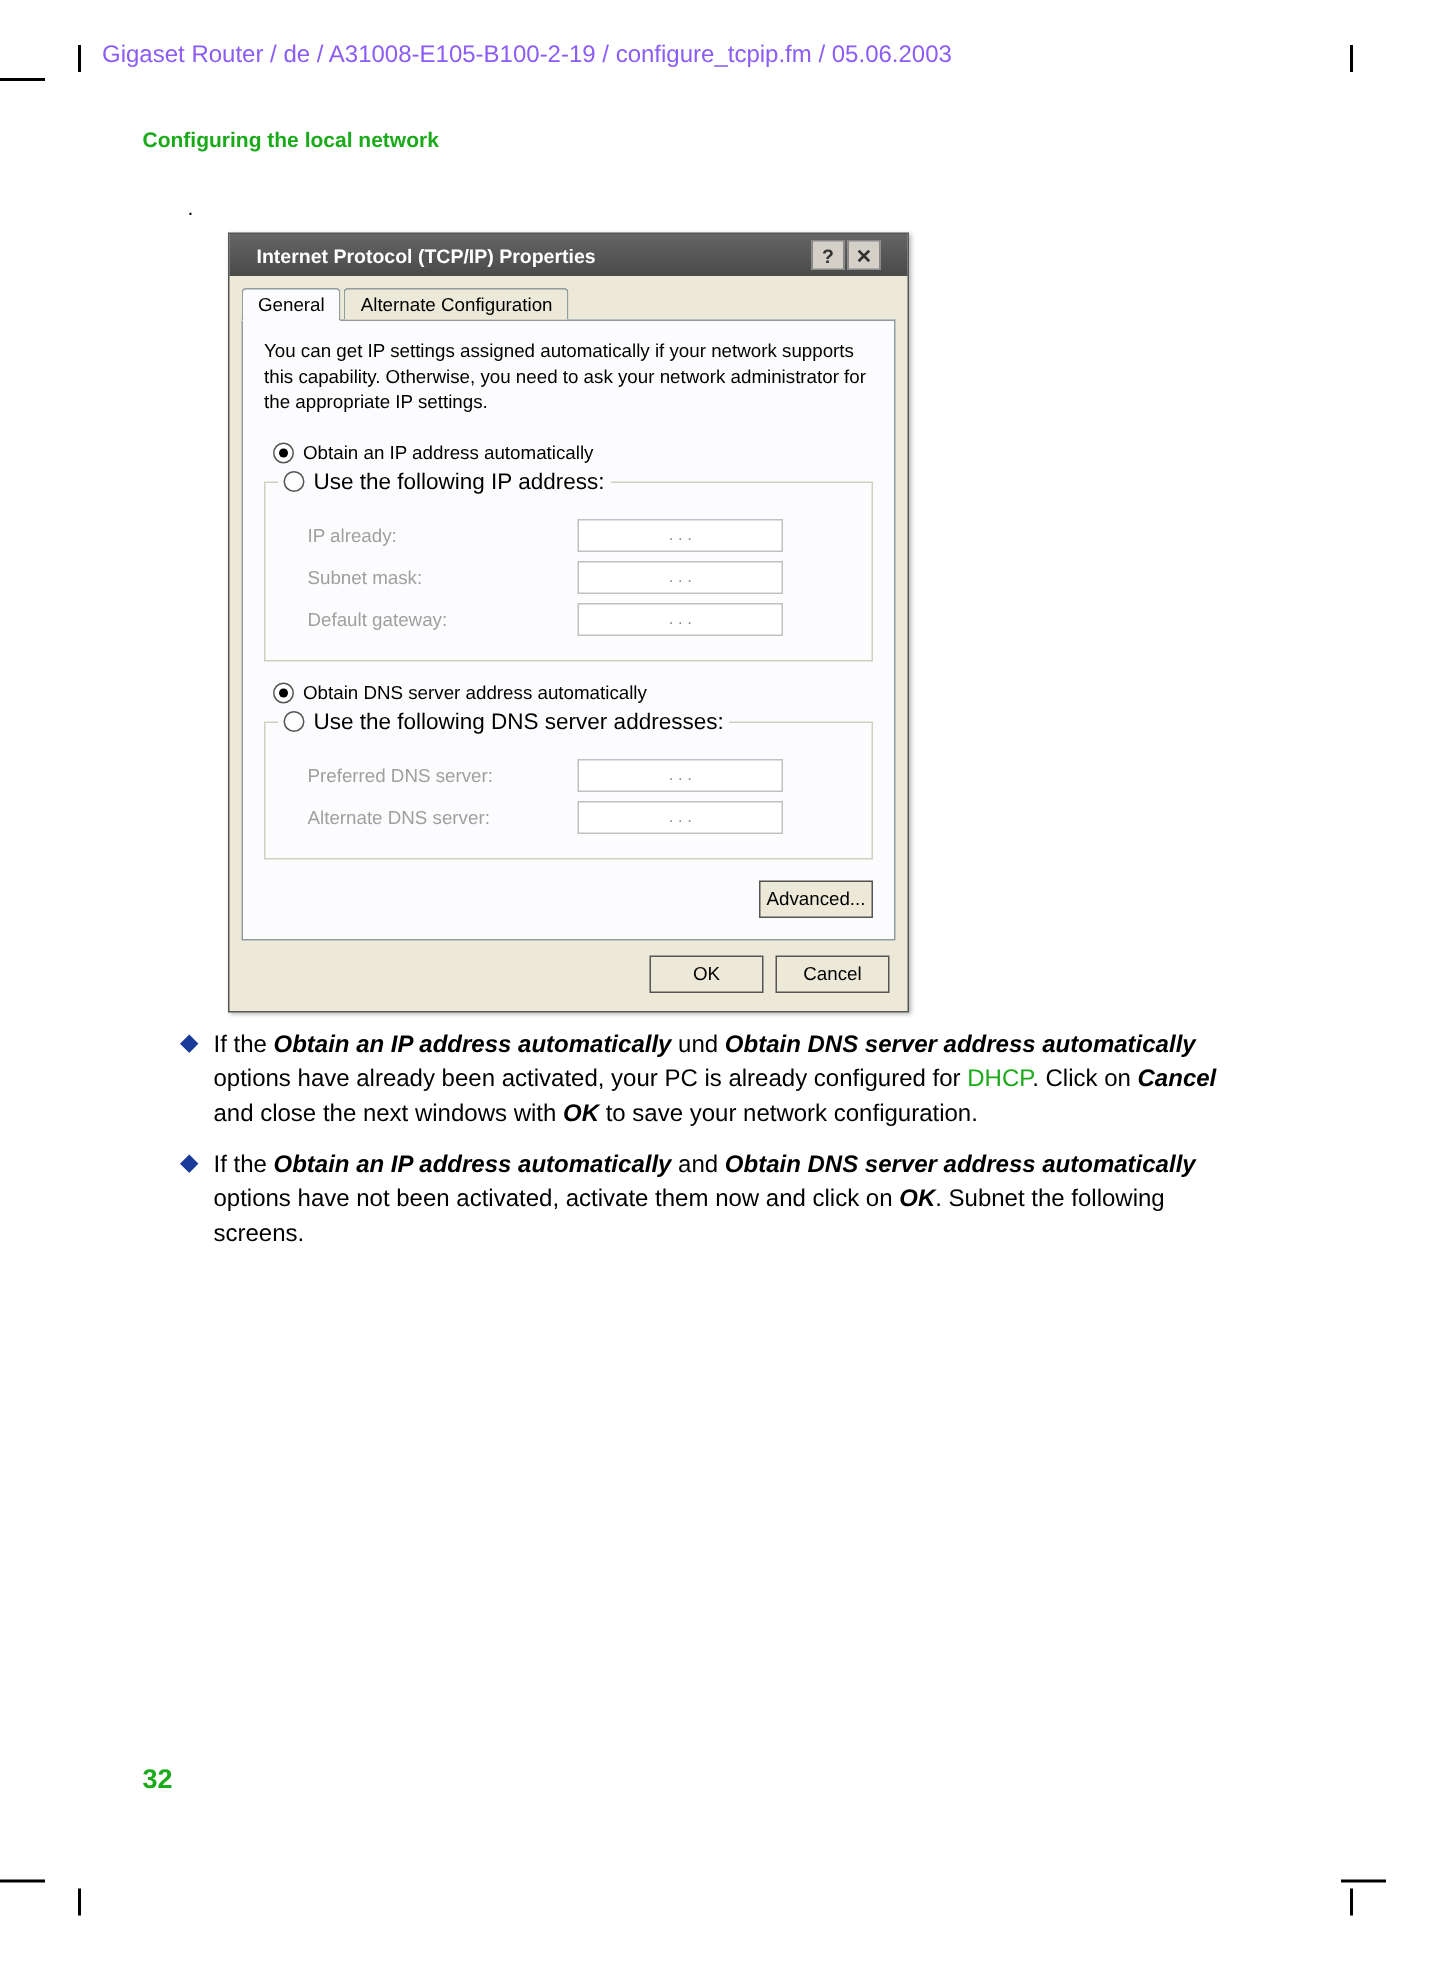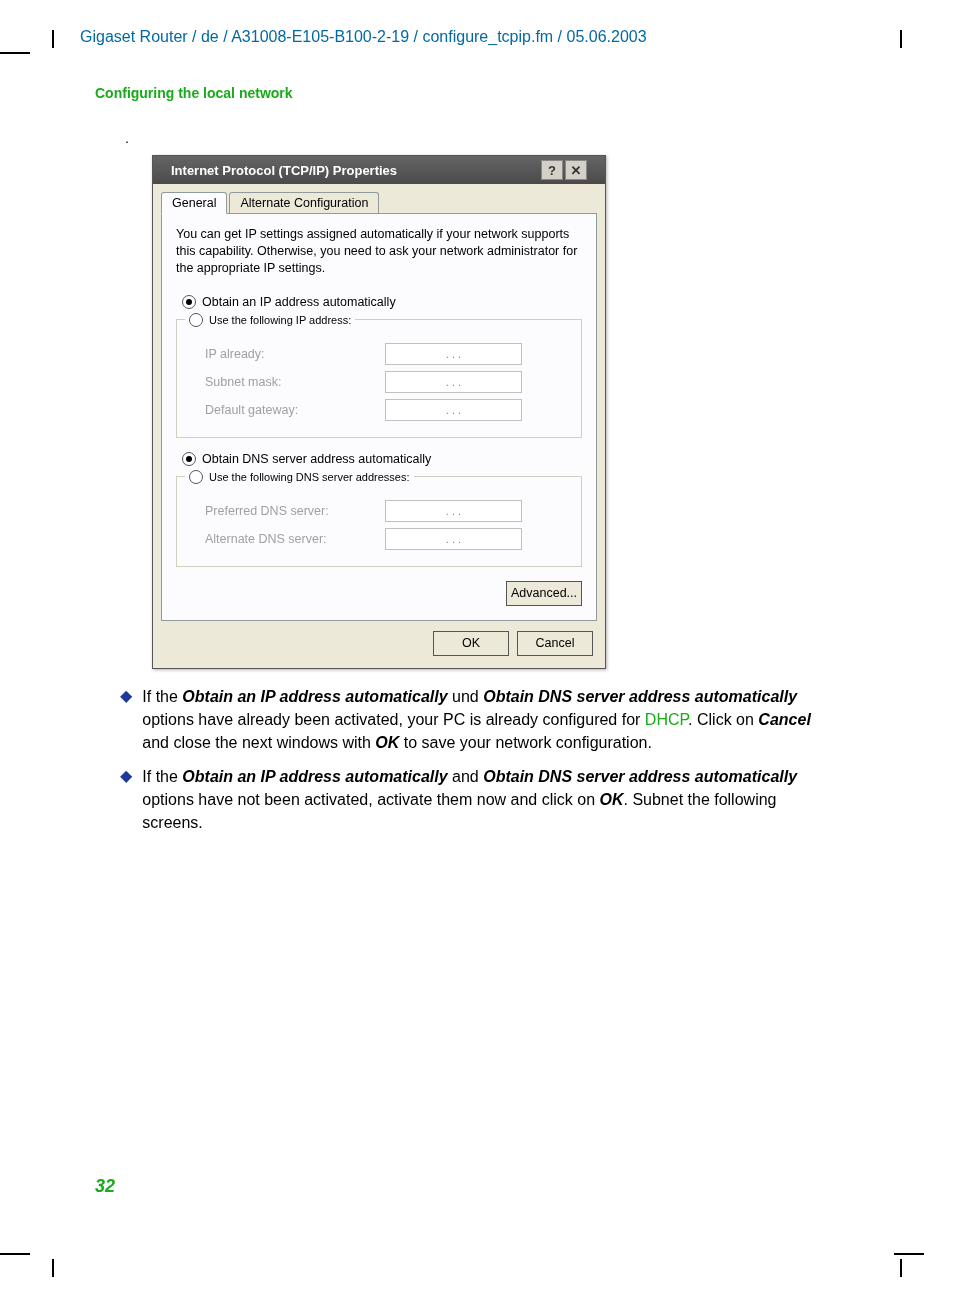--- a/index.html
+++ b/index.html
@@ -11,23 +11,23 @@
     height: 1307px;
     position: relative;
   }
   .crop-mark {
     position: absolute;
     background: #000;
   }
   .page-header {
     position: absolute;
     top: 28px;
-    left: 80px;
+    left: 68px;
     font-size: 16px;
-    color: #0369a1;
+    color: #8b5cf6;
   }
   .section-title {
     position: absolute;
     top: 85px;
     left: 95px;
     font-size: 14px;
     font-weight: bold;
     color: #1aaa1a;
   }
   .dot {
@@ -134,21 +134,21 @@
     background: #000;
   }
   fieldset {
     border: 1px solid #d0d0bf;
     margin: 2px 0 14px 0;
     padding: 10px 10px 10px 10px;
     position: relative;
   }
   fieldset legend {
     padding: 0 4px;
-    font-size: 11px;
+    font-size: 15px;
     display: flex;
     align-items: center;
     gap: 6px;
     margin-left: -2px;
   }
   .field-row {
     display: flex;
     align-items: center;
     margin: 6px 0;
   }
@@ -217,21 +217,20 @@
   .green-link {
     color: #1aaa1a;
   }
   .page-num {
     position: absolute;
     bottom: 110px;
     left: 95px;
     font-size: 18px;
     font-weight: bold;
     color: #1aaa1a;
-    font-style: italic;
   }
 </style>
 </head>
 <body>
 
 <div class="crop-mark" style="top:30px;left:52px;width:2px;height:18px;"></div>
 <div class="crop-mark" style="top:30px;right:52px;width:2px;height:18px;"></div>
 <div class="crop-mark" style="top:52px;left:0;width:30px;height:2px;"></div>
 <div class="crop-mark" style="bottom:52px;left:0;width:30px;height:2px;"></div>
 <div class="crop-mark" style="bottom:30px;left:52px;width:2px;height:18px;"></div>

